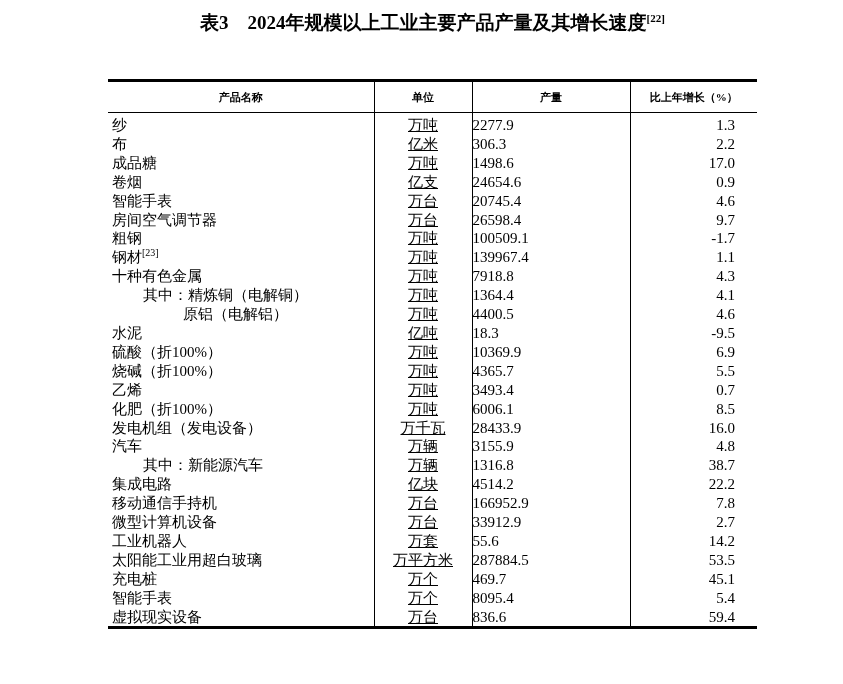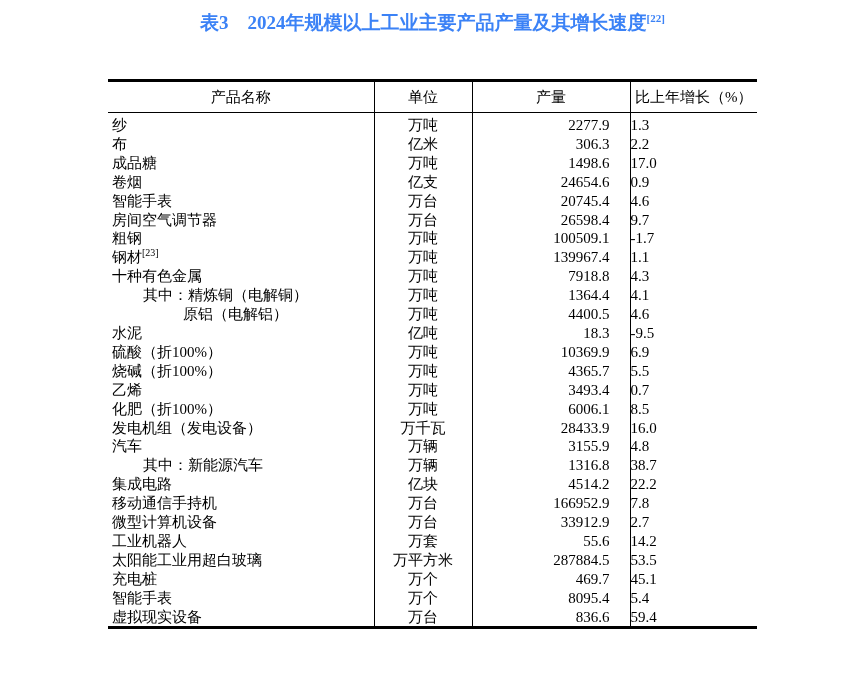--- a/index.html
+++ b/index.html
@@ -17,41 +17,41 @@
     overflow: hidden;
   }
   .doc-title {
     position: absolute;
     top: 10px;
     left: 108px;
     width: 649px;
     text-align: center;
     font-size: 19px;
     font-weight: bold;
-    color: #3b82f6;
+    color: #000000;
     white-space: nowrap;
   }
   .doc-title sup {
     font-size: 11px;
     font-weight: bold;
   }
   table.stat-table {
     position: absolute;
     top: 79px;
     left: 108px;
     width: 649px;
     border-collapse: collapse;
     table-layout: fixed;
     border-top: 3px solid #000000;
     border-bottom: 3px solid #000000;
   }
   .stat-table th {
     height: 30px;
-    font-size: 15px;
-    font-weight: normal;
+    font-size: 11px;
+    font-weight: bold;
     text-align: center;
     vertical-align: middle;
     border-bottom: 1px solid #000000;
     padding: 0;
   }
   .stat-table td {
     height: 18.9px;
     font-size: 15px;
     line-height: 18.9px;
     vertical-align: middle;
@@ -62,23 +62,23 @@
   .stat-table th:nth-child(n+2),
   .stat-table td:nth-child(n+2) {
     border-left: 1px solid #000000;
   }
   .stat-table tbody tr:first-child td {
     padding-top: 3px;
   }
   td.col-name { text-align: left; padding-left: 4px; }
   td.col-name.indent-1 { padding-left: 35px; font-family: Liberation Serif, serif; }
   td.col-name.indent-2 { padding-left: 75px; }
-  td.col-unit { text-align: center; }
-  td.col-output { text-align: right; padding-right: 20px; }
-  td.col-growth { padding-right: 22px; }
+  td.col-unit { text-align: center; text-decoration: underline; }
+  td.col-output { text-align: left; padding-right: 20px; }
+  td.col-growth { text-align: right; padding-right: 22px; }
   td sup {
     font-size: 10px;
     line-height: 0;
   }
 </style>
 </head>
 <body>
 
 <div class="page">
 

